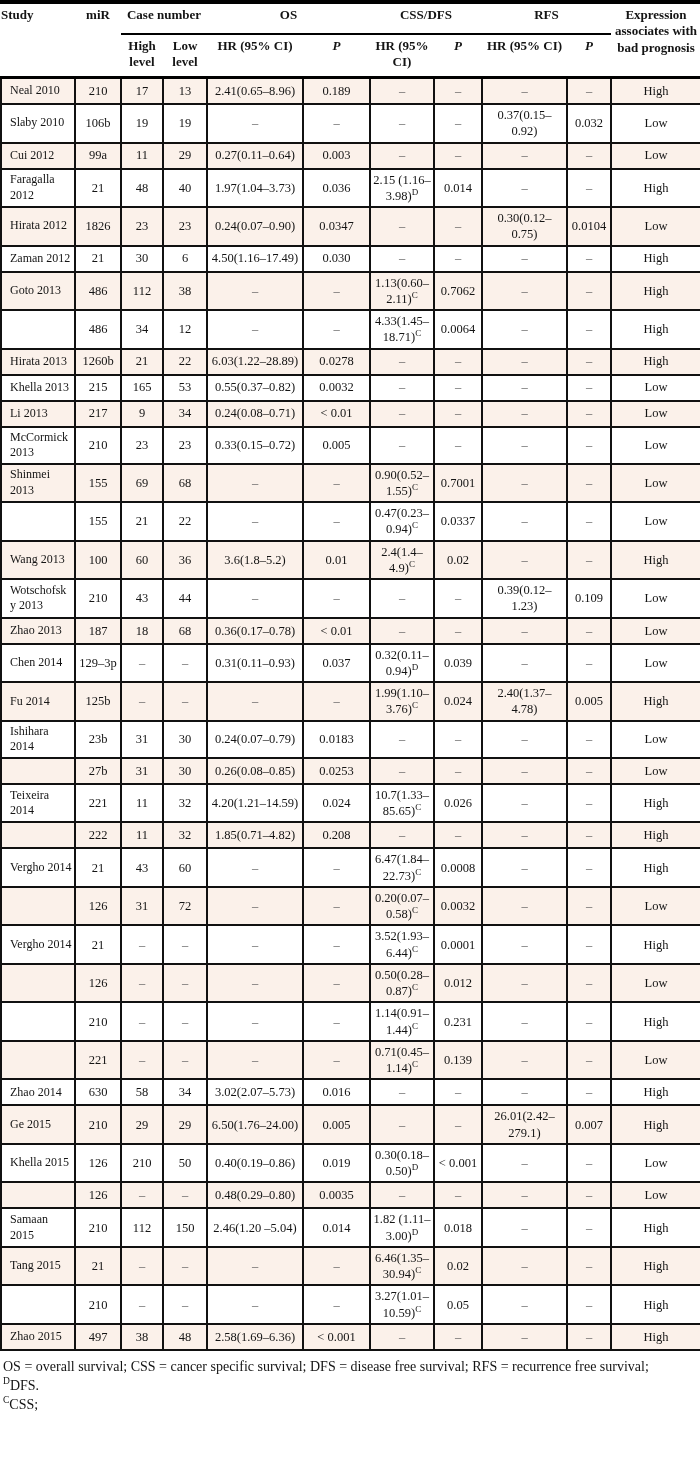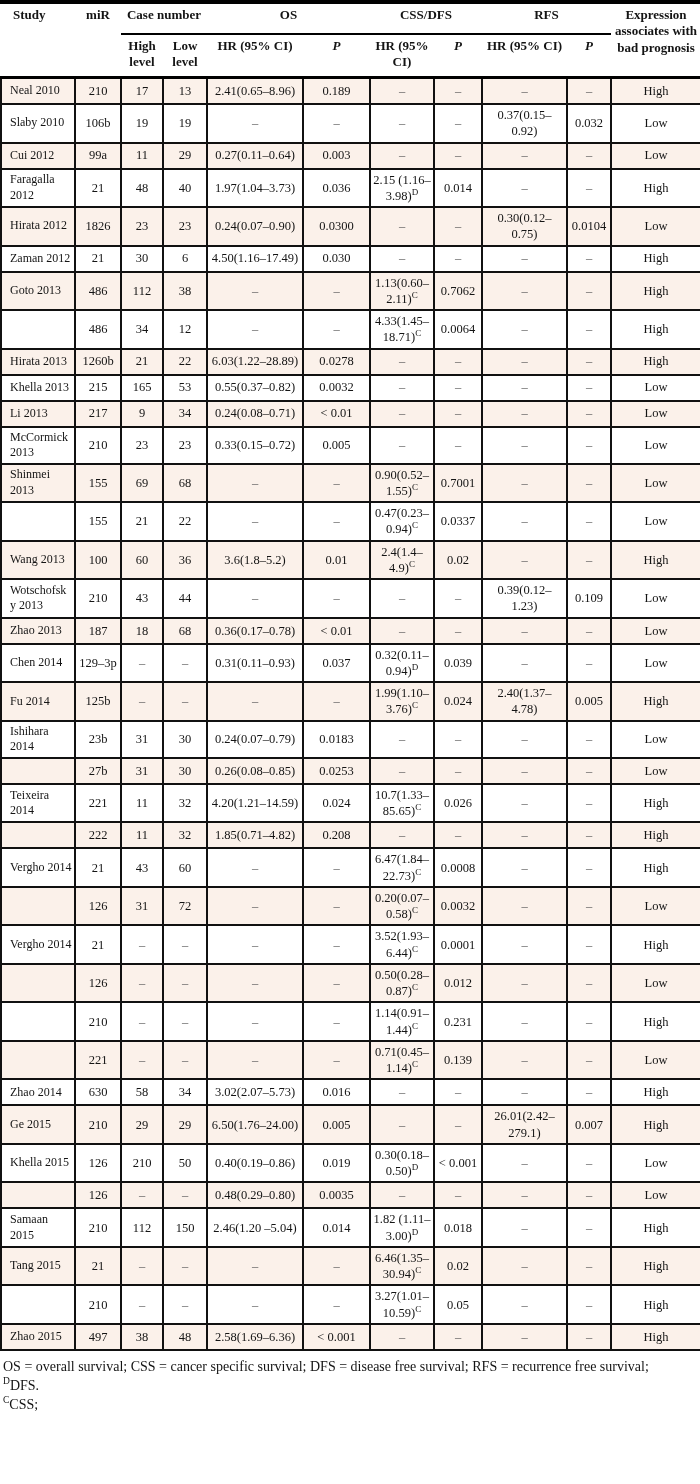--- a/index.html
+++ b/index.html
@@ -25,21 +25,21 @@
   }
   thead th {
     font-weight: bold;
     font-size: 13px;
     line-height: 1.25;
     text-align: center;
     vertical-align: top;
     padding: 3px 1px 2px 1px;
     background: #ffffff;
   }
-  thead th.th-study { text-align: left; padding-left: 12px; }
+  thead th.th-study { text-align: left; padding-left: 0; }
   thead tr.grp-row th { height: 24px; }
   thead tr.sub-row th { height: 36px; }
   thead th.grp { border-bottom: 2.5px solid #000000; margin-left: 45px; }
   thead tr.sub-row th, thead th.rspan { border-bottom: 3px solid #000000; }
   thead th.p-head { font-style: italic; }
   tbody td {
     border: 2.5px solid #111111;
     font-size: 12.5px;
     line-height: 1.3;
     text-align: center;
@@ -160,21 +160,21 @@
           <td class="dash">–</td>
           <td class="dash">–</td>
           <td>High</td>
         </tr>
         <tr class="shade">
           <td class="study-cell">Hirata 2012</td>
           <td>1826</td>
           <td>23</td>
           <td>23</td>
           <td>0.24(0.07–0.90)</td>
-          <td>0.0300</td>
+          <td>0.0347</td>
           <td class="dash">–</td>
           <td class="dash">–</td>
           <td>0.30(0.12–0.75)</td>
           <td>0.0104</td>
           <td>Low</td>
         </tr>
         <tr>
           <td class="study-cell">Zaman 2012</td>
           <td>21</td>
           <td>30</td>

